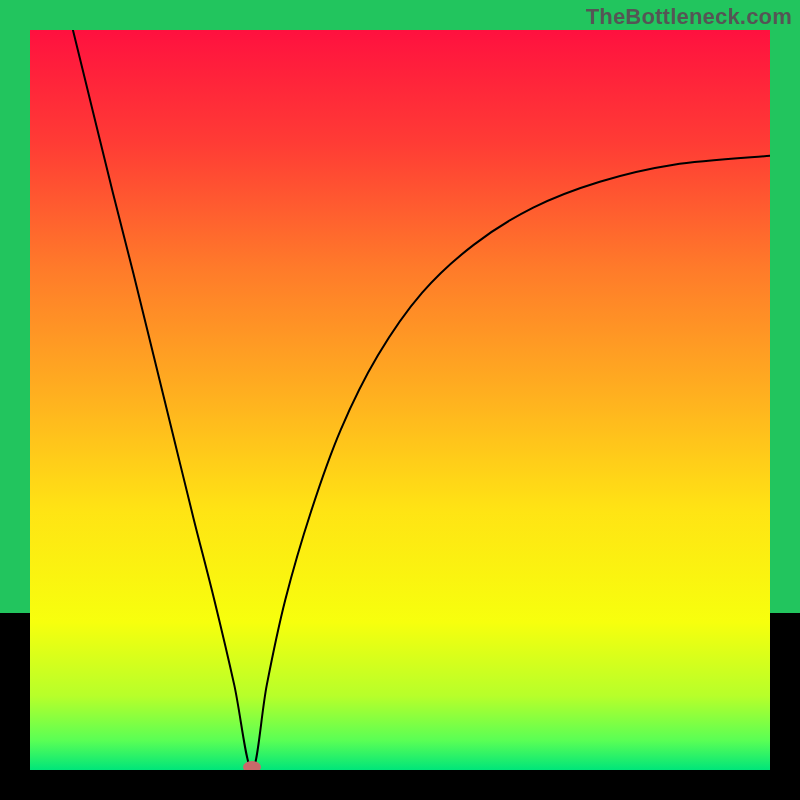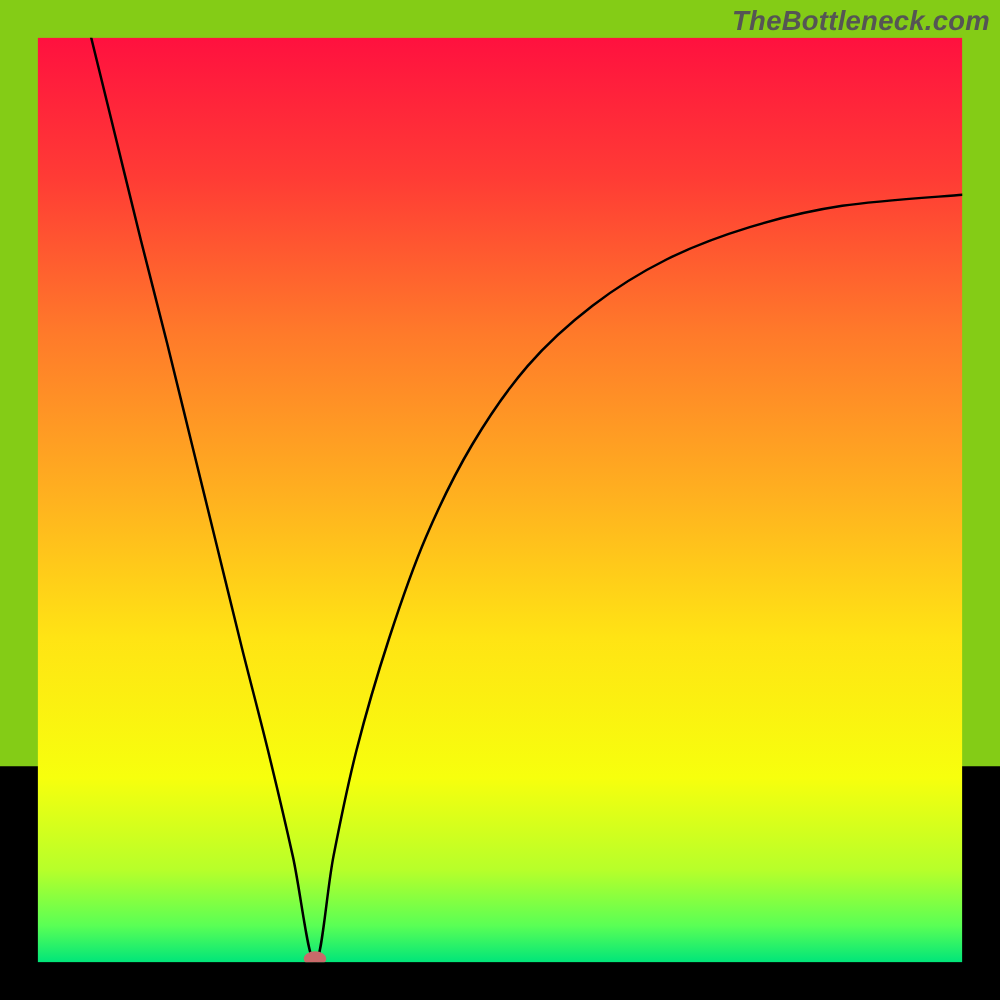--- a/index.html
+++ b/index.html
@@ -8,22 +8,21 @@
     width: 800px;
     height: 800px;
     overflow: hidden;
     background: #000;
     font-family: Arial, Helvetica, sans-serif;
   }
   .frame {
     position: relative;
     width: 800px;
     height: 613px;
-    background: #84cc16;
-    font-style: italic;
+    background: #22c55e;
   }
   .watermark {
     position: absolute;
     top: 4px;
     right: 8px;
     color: #555;
     font-size: 22px;
     font-weight: 600;
     letter-spacing: 0.2px;
     user-select: none;

